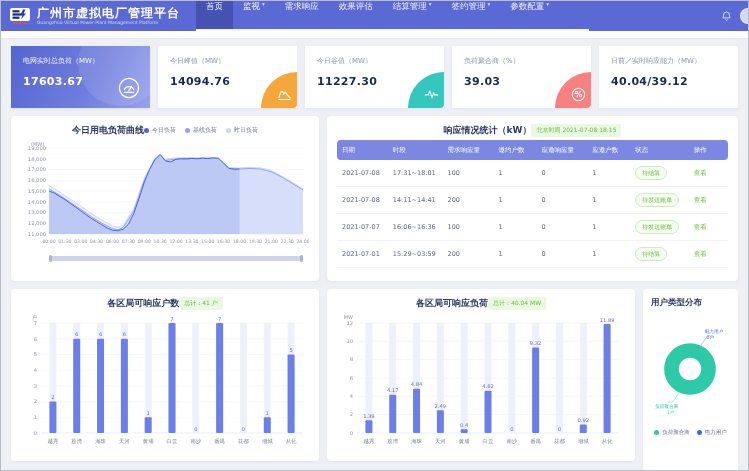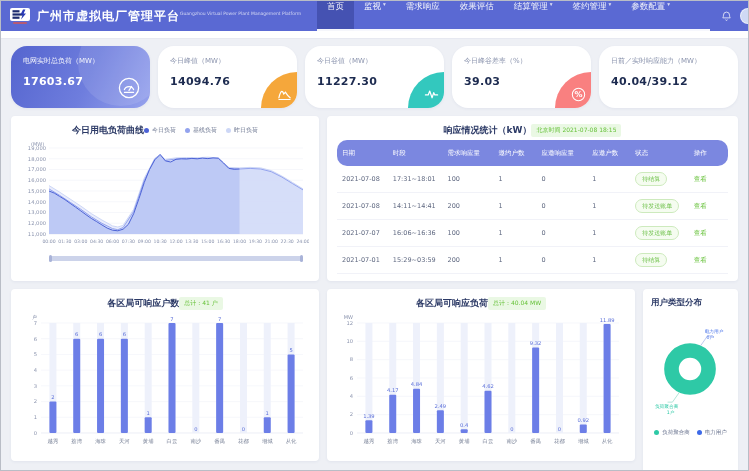--- a/index.html
+++ b/index.html
@@ -5,36 +5,36 @@
   *{margin:0;padding:0;box-sizing:border-box}
   html,body{width:749px;height:471px}
   body{
     font-family:"DejaVu Sans","Liberation Sans",sans-serif;
     background:#eef0f5;border:1px solid #b9bdc6;overflow:hidden;
     color:#2c3a66;-webkit-font-smoothing:antialiased;
   }
   
   .header{height:30px;background:#5a69d3;display:flex;align-items:center;padding:0 0 0 8px;position:relative}
   .logo{width:22px;height:18px;margin-right:6px;flex:0 0 auto}
-  .brand-titles{display:flex;flex-direction:row;line-height:1}
+  .brand-titles{display:flex;flex-direction:column;line-height:1}
   .brand-title{font-size:12px;font-weight:bold;color:#fff;letter-spacing:1px;white-space:nowrap}
   .brand-sub{font-size:4.5px;color:rgba(255,255,255,.7);margin-top:2px;white-space:nowrap}
   .main-nav{display:flex;align-items:stretch;height:100%;margin-left:16px;position:relative;padding-right:30px}
   .main-nav::after{content:"";position:absolute;left:0;right:0;bottom:0;height:2px;background:rgba(255,255,255,.95)}
   .nav-item{display:flex;padding:0 10px;font-size:8.5px;color:rgba(255,255,255,.92);white-space:nowrap;cursor:pointer}
   .nav-item.active{background:rgba(15,25,95,.28)}
   .caret{font-size:5.5px;margin-left:2px;opacity:.85}
   .header-right{margin-left:auto;display:flex;align-items:center;gap:8px}
   .bell{width:11px;height:11px;opacity:.9;cursor:pointer}
   .avatar{width:16px;height:16px;border-radius:50%;background:#cfd9f4;border:1px solid rgba(255,255,255,.6);margin-right:-8px;flex:0 0 auto;cursor:pointer}
   .subbar{height:8px;background:#fff;border-bottom:1px solid #e7e9f1}
   
   .content{padding:7px 10px 8px 10px}
   .kpi-row{display:flex;gap:8px;margin-bottom:8px}
-  .kpi-card{flex:1;background:#fff;border-radius:16px;height:62px;padding:10px 10px 8px 12px;position:relative;overflow:hidden;box-shadow:0 1px 3px rgba(70,80,140,.07)}
+  .kpi-card{flex:1;background:#fff;border-radius:0;height:62px;padding:10px 10px 8px 12px;position:relative;overflow:hidden;box-shadow:0 1px 3px rgba(70,80,140,.07)}
   .kpi-label{font-size:7px;color:#8a93ad;margin-bottom:9px;white-space:nowrap}
   .kpi-value{font-size:11px;font-weight:bold;color:#1d2b50;letter-spacing:.3px}
   .kpi-primary{background:linear-gradient(115deg,#5565cf 0%,#6e7ddd 55%,#96a2ed 100%)}
   .kpi-primary::before{content:"";position:absolute;width:86px;height:86px;border-radius:50%;background:rgba(255,255,255,.10);right:-14px;top:-26px}
   .kpi-primary .kpi-label{color:rgba(255,255,255,.92)}
   .kpi-primary .kpi-value{color:#fff}
   .kpi-gauge{position:absolute;right:10px;bottom:9px;width:22px;height:22px}
   .quarter{position:absolute;right:0;bottom:0;width:36px;height:36px;border-top-left-radius:100%;border-bottom-right-radius:4px}
   .quarter .qicon{position:absolute;right:5px;bottom:6px;width:15px;height:15px}
   
@@ -49,21 +49,21 @@
   .legend{display:flex;gap:9px;align-items:center;font-size:6px;color:#6b7590}
   .legend-item{display:flex;align-items:center;gap:3px;cursor:pointer}
   .dot{width:5px;height:5px;border-radius:50%}
   .dz-slider{margin:2px 0 0 28px;width:254px;height:5px;background:#e7eaf5;border-radius:3px;position:relative;cursor:pointer}
   .dz-fill{position:absolute;left:1px;right:1px;top:0;bottom:0;background:#ccd3ea;border-radius:3px}
   .dz-fill::before,.dz-fill::after{content:"";position:absolute;top:-1px;width:3px;height:7px;border-radius:2px;background:#a9b3d8}
   .dz-fill::before{left:-1px}.dz-fill::after{right:-1px}
   
   .tbl{width:100%;font-size:6.5px;margin-top:2px}
   .tr{display:flex;align-items:center;height:27px;border-bottom:1px solid #f1f2f8;color:#5f6880}
-  .tr.th{background:#7b87e0;color:#fff;height:26px;border-radius:10px;border-bottom:none}
+  .tr.th{background:#7b87e0;color:#fff;height:20px;border-radius:4px;border-bottom:none}
   .td{padding:0 5px;white-space:nowrap;overflow:hidden}
   .pill{display:inline-block;border:1px solid #cdeabd;background:#f5fcf0;color:#6abf45;border-radius:9px;padding:1.5px 6px;font-size:6px}
   .link{color:#67c23a;cursor:pointer}
   
   .bar-panel{flex:0 0 308px;height:172px}
   .donut-panel{flex:1;height:212px;padding:8px}
   .donut-legend{display:flex;justify-content:center;gap:7px;font-size:5.5px;color:#6b7590;margin-top:2px}
   svg{display:block}
   text{font-family:"DejaVu Sans","Liberation Sans",sans-serif}
 </style>
@@ -152,21 +152,21 @@
         <div class="kpi-value">11227.30</div>
         <div class="quarter" style="background: rgb(51, 200, 190);">
           <div class="qicon">
             <svg viewBox="0 0 16 16" width="100%" height="100%">
               <path d="M1.5 8.5 h3 l1.6 -4.2 L8.6 11.5 L10.4 6 l1.1 2.5 h3" fill="none" stroke="#fff" stroke-width="1.3" stroke-linejoin="round" stroke-linecap="round"></path>
             </svg>
           </div>
         </div>
       </div>
       <div class="kpi-card">
-        <div class="kpi-label">今日峰谷差率（%）</div>
+        <div class="kpi-label">负荷聚合商（%）</div>
         <div class="kpi-value">39.03</div>
         <div class="quarter" style="background: rgb(249, 128, 128);">
           <div class="qicon">
             <svg viewBox="0 0 16 16" width="100%" height="100%">
               <circle cx="8" cy="8" r="6.6" fill="none" stroke="#fff" stroke-width="1.1"></circle>
               <text x="8" y="10.9" font-size="8.5" fill="#fff" text-anchor="middle" font-weight="bold">%</text>
             </svg>
           </div>
         </div>
       </div>

